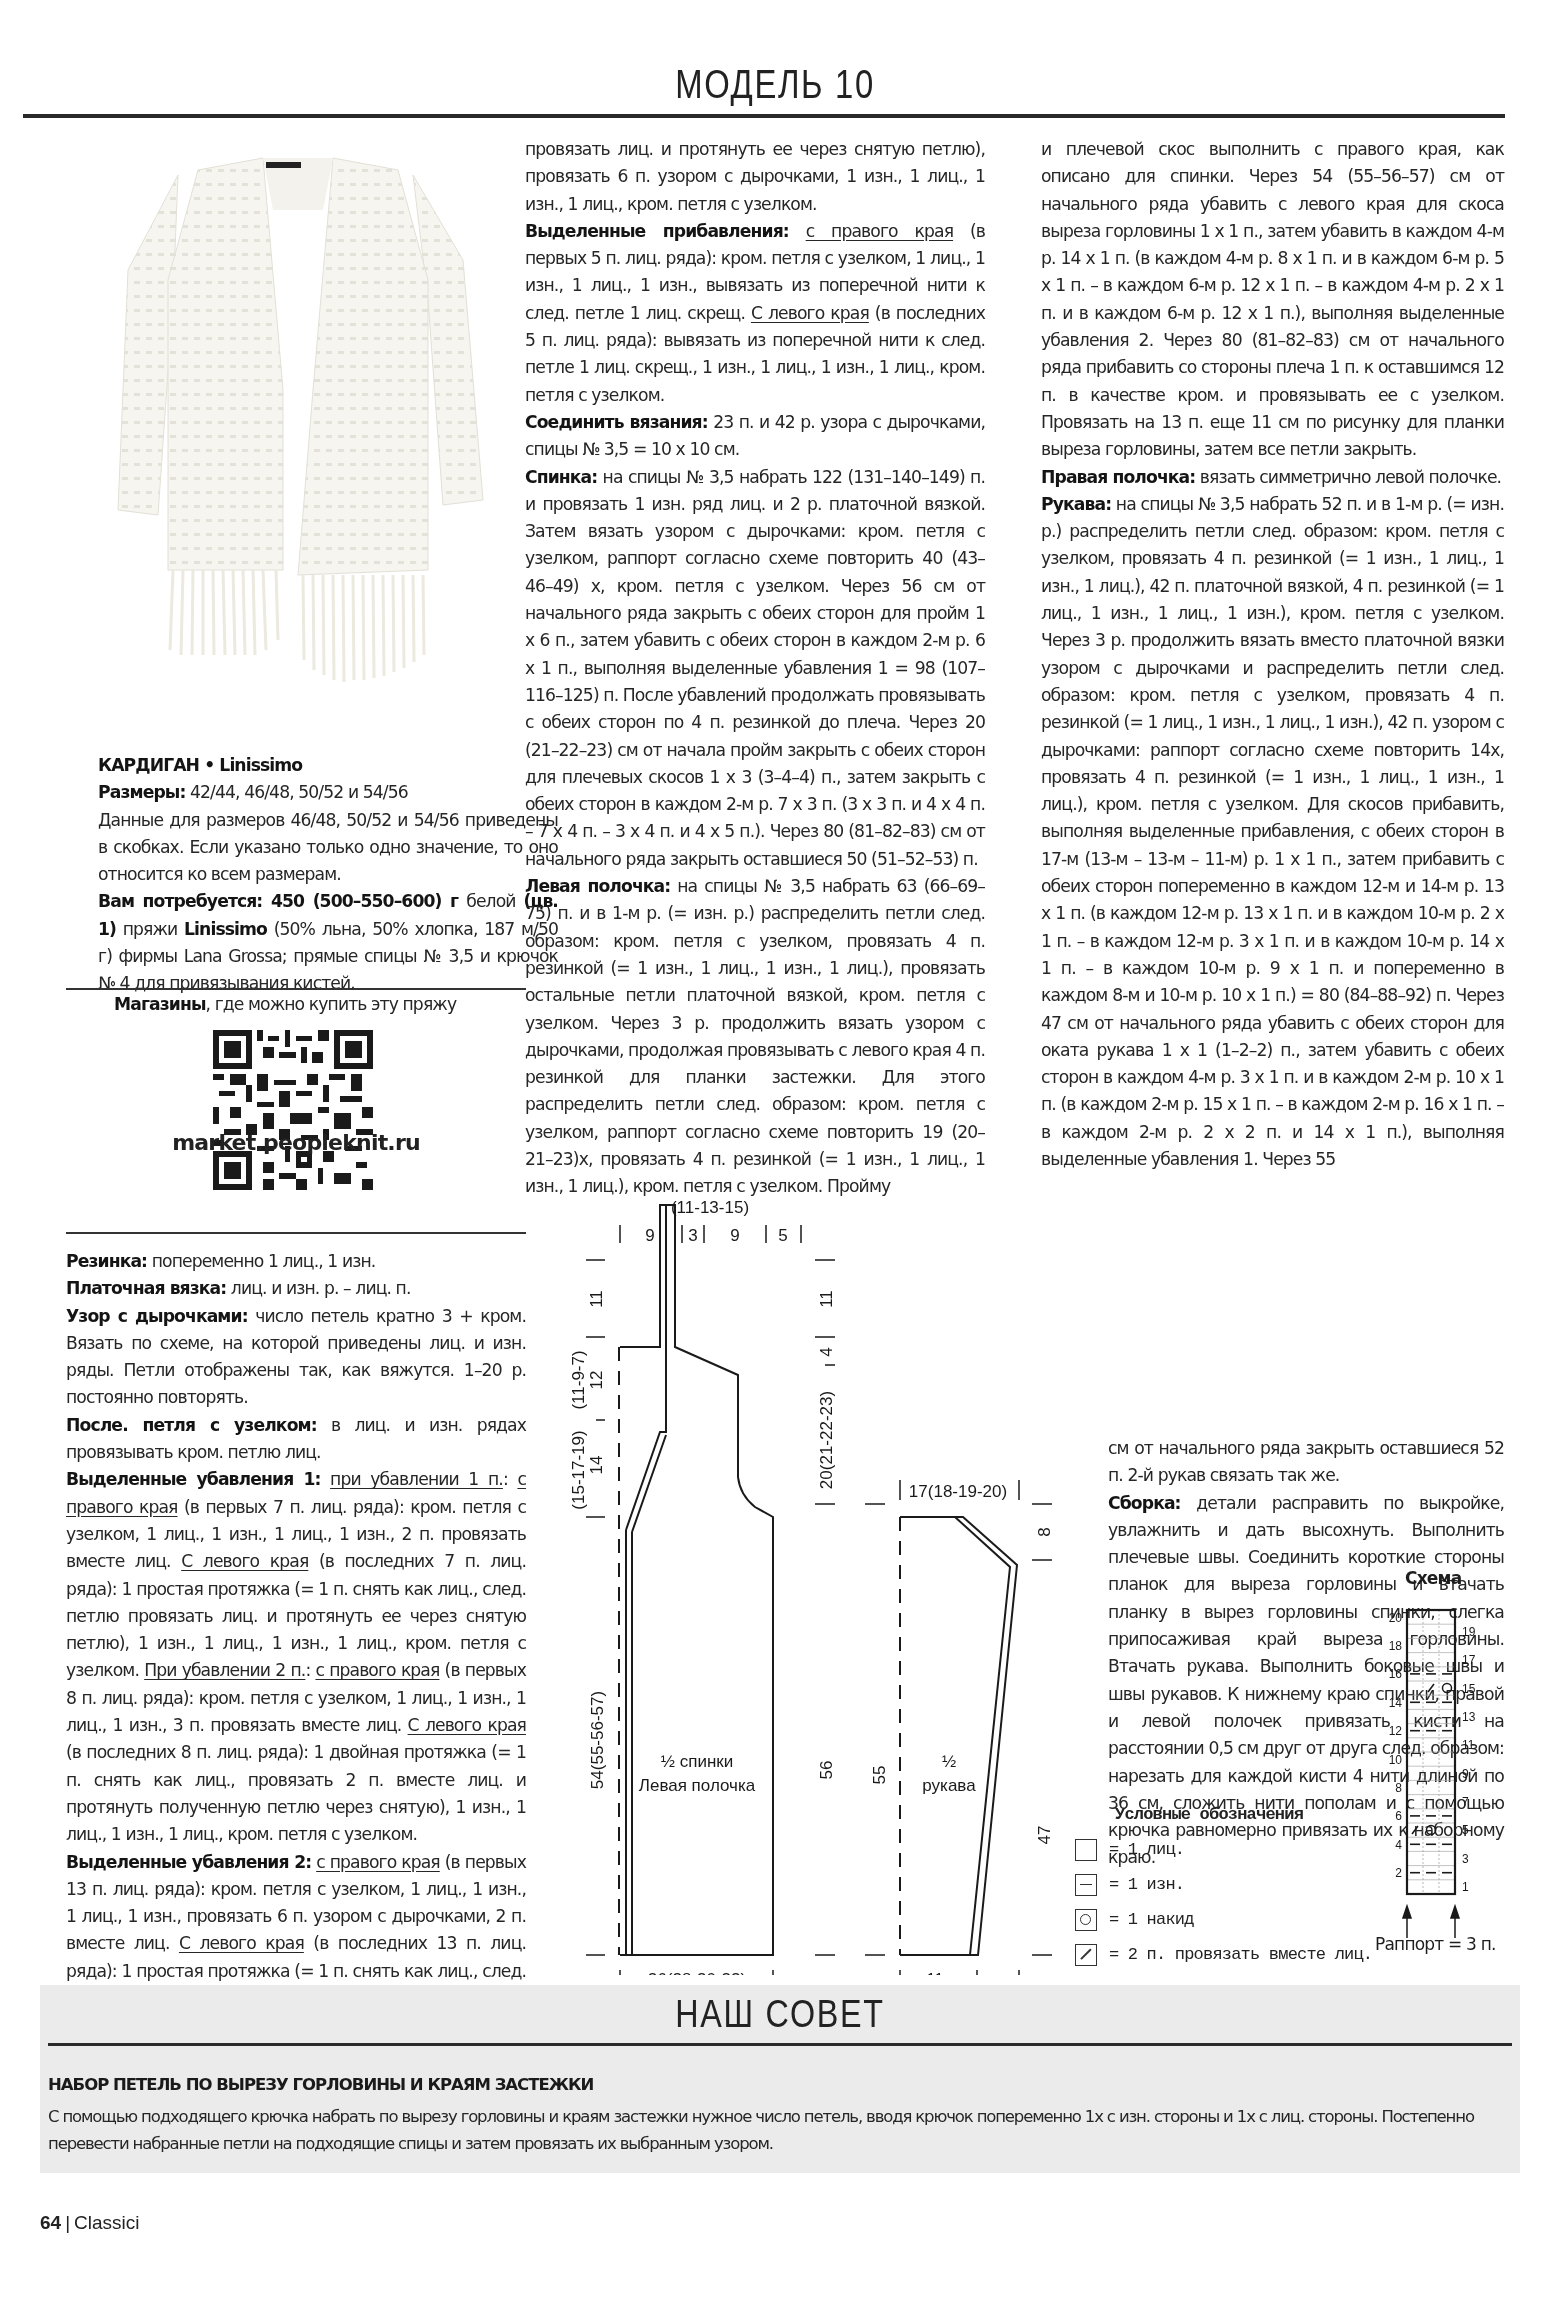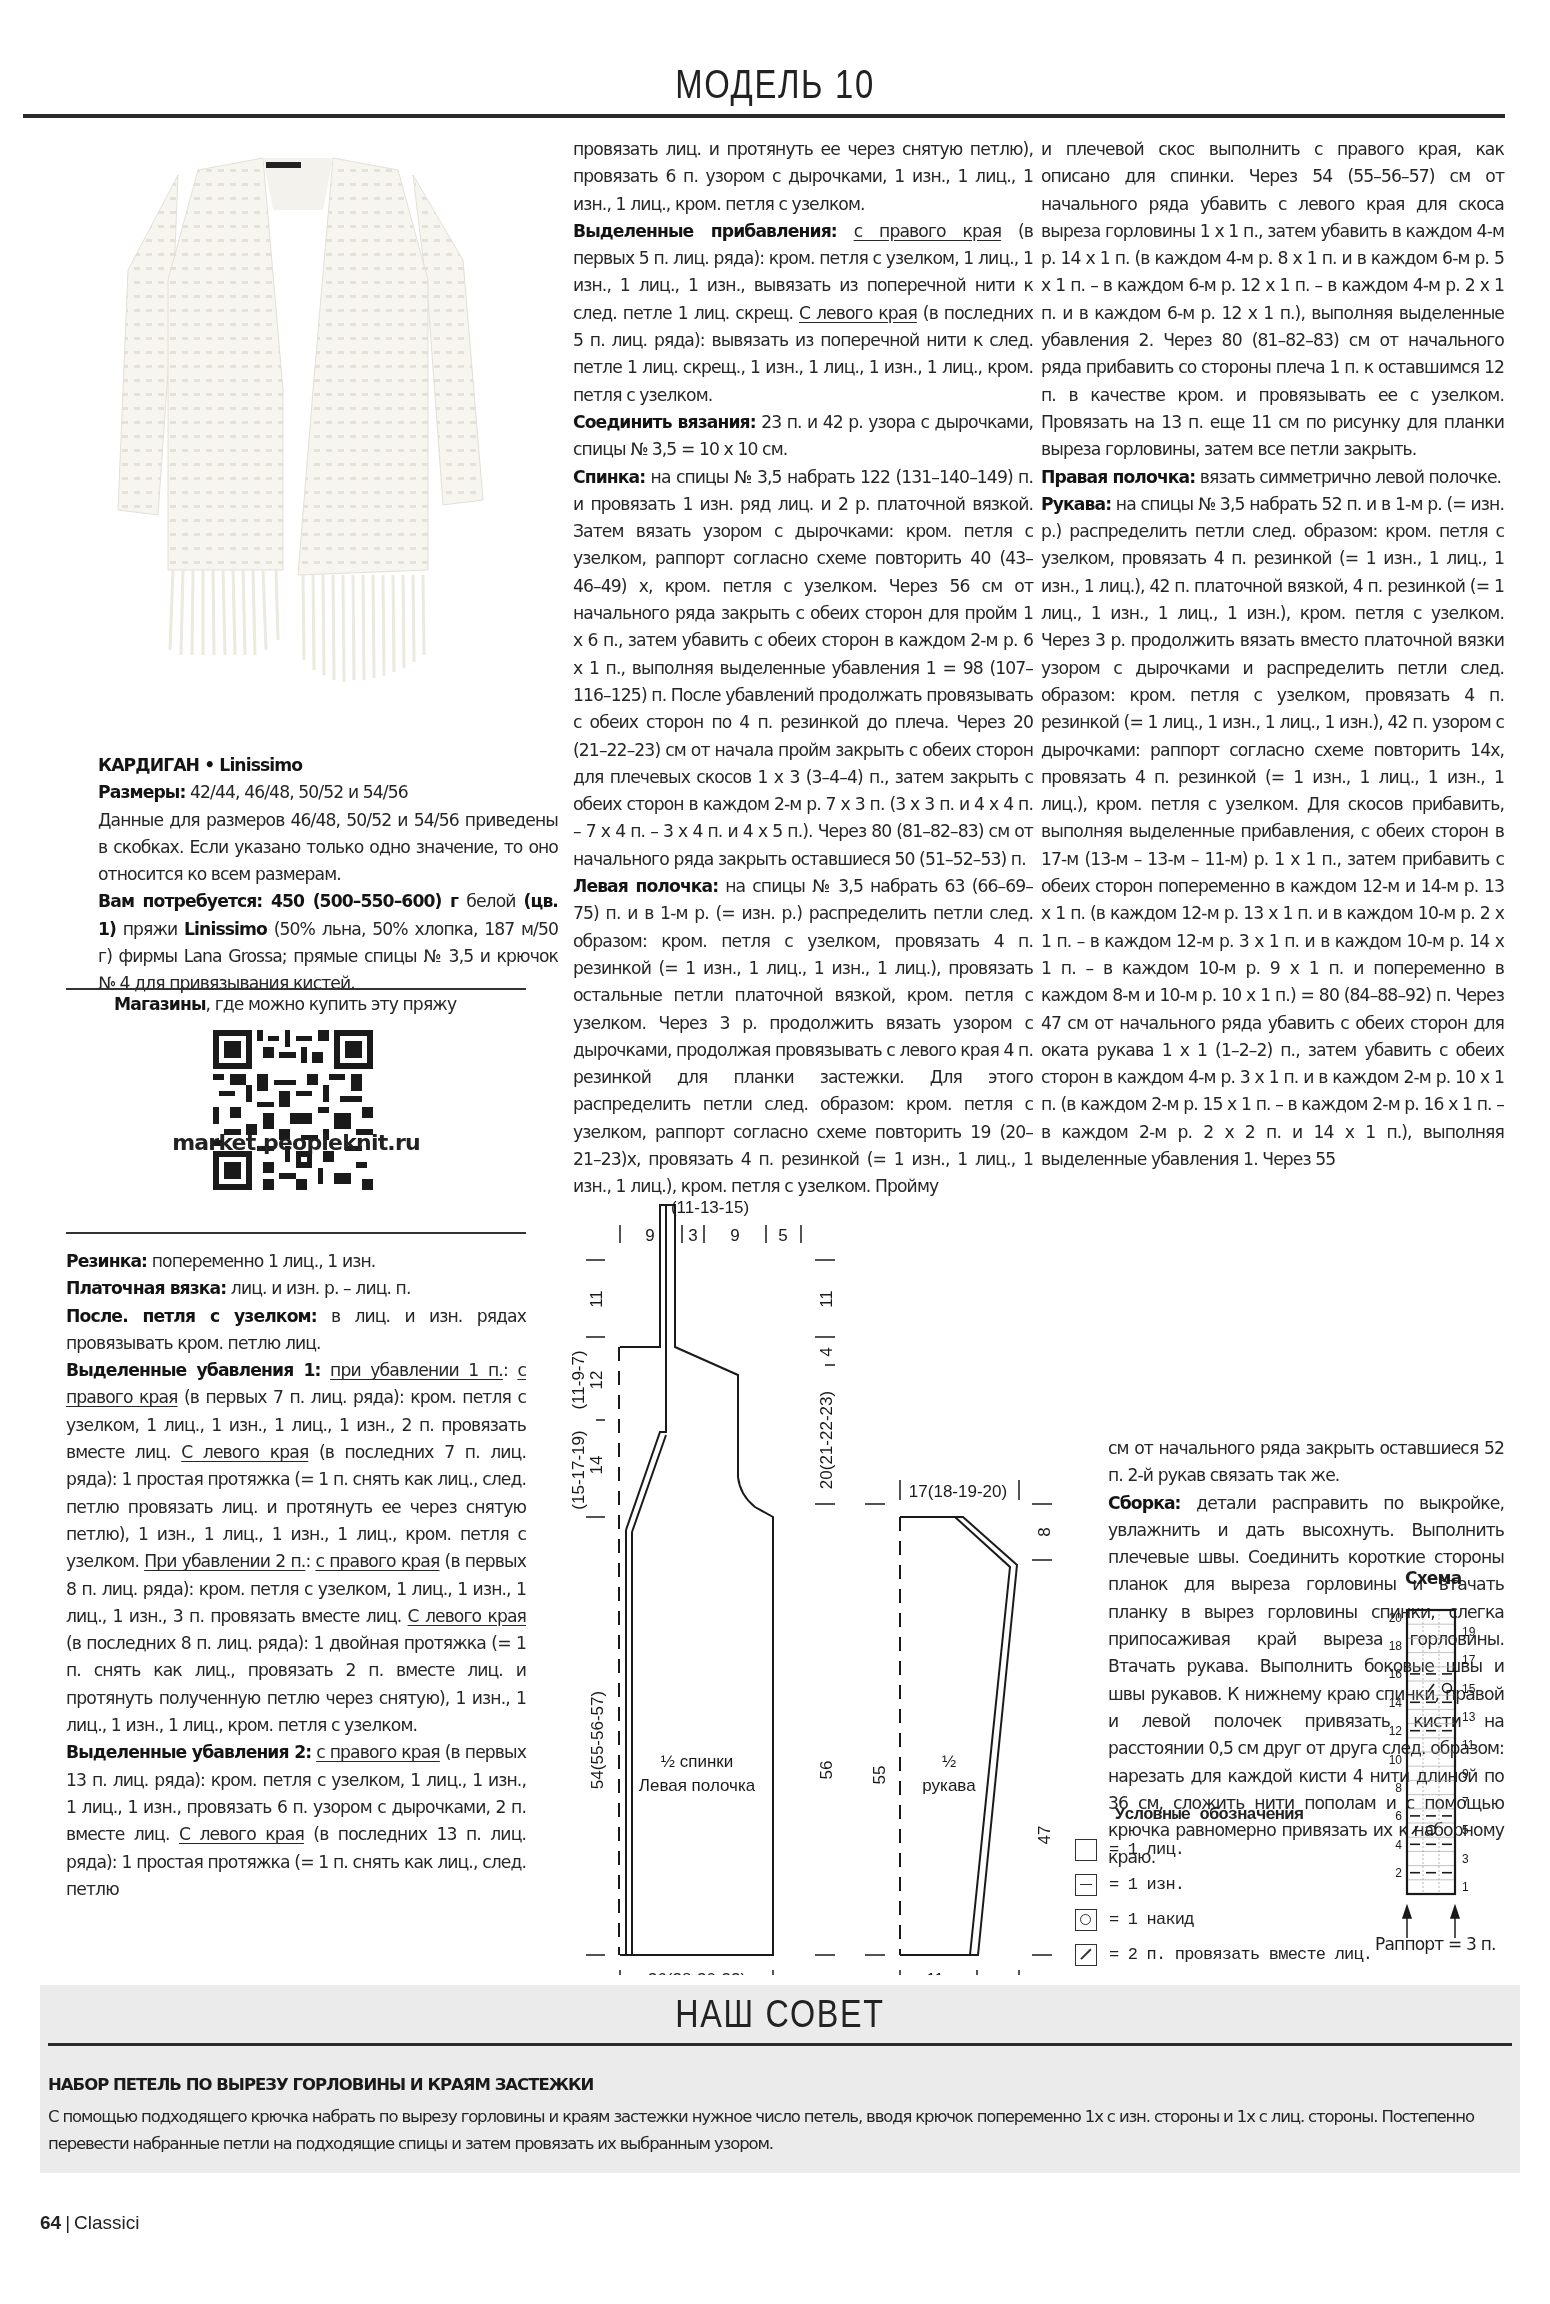--- a/index.html
+++ b/index.html
@@ -8,21 +8,21 @@
 
   .page-title { position: absolute; left: 0; top: 62px; width: 1550px; text-align: center; font-family: "Liberation Sans", sans-serif; font-weight: 300; font-size: 40px; letter-spacing: 2px; transform: scaleX(0.82); color: #222; }
   .title-rule { position: absolute; left: 23px; top: 114px; width: 1482px; height: 4px; background: #2a2a2a; }
 
   .col { position: absolute; font-family: "DejaVu Sans", sans-serif; font-size: 17.2px; line-height: 27.3px; letter-spacing: -0.9px; text-align: justify; color: #262626; }
   .col p { margin: 0; }
   .col b { font-weight: bold; color: #141414; }
   .col u { text-decoration: underline; text-underline-offset: 3px; }
 
   .col-left { left: 66px; width: 460px; }
-  .col-mid  { left: 573px; top: 136px; width: 460px; }
+  .col-mid  { left: 525px; top: 136px; width: 460px; }
   .col-right{ left: 1041px; top: 136px; width: 463px; }
 
   .photo { position: absolute; left: 108px; top: 150px; width: 390px; height: 560px; }
 
   .hr { position: absolute; height: 2px; background: #333; }
 
   .qr { position: absolute; left: 213px; top: 1030px; width: 160px; height: 160px; }
   .qr-caption { position: absolute; left: 66px; top: 1130px; width: 460px; text-align: center; font-family: "DejaVu Sans", sans-serif; font-weight: bold; font-size: 22px; letter-spacing: -0.8px; color: #222; }
 
   .diagram { position: absolute; left: 560px; top: 1195px; width: 520px; height: 780px; }
@@ -175,20 +175,21 @@
       <rect x="15" y="27" width="2" height="2"></rect>
   </g>
 </svg>
 <div class="qr-caption">market.peopleknit.ru</div>
 
 <div class="hr" style="left:66px; top:1232px; width:460px;"></div>
 
 <div class="col col-left" style="top:1248px;">
   <p><b>Резинка:</b><span> попеременно 1 лиц., 1 изн.</span></p>
   <p><b>Платочная вязка:</b><span> лиц. и изн. р. – лиц. п.</span></p>
+  <p><b>Узор с дырочками:</b><span> число петель кратно 3 + кром. Вязать по схеме, на которой приведены лиц. и изн. ряды. Петли отображены так, как вяжутся. 1–20 р. постоянно повторять.</span></p>
   <p><b>После. петля с узелком:</b><span> в лиц. и изн. рядах провязывать кром. петлю лиц.</span></p>
   <p>
     <b>Выделенные убавления 1:</b>
     <u>при убавлении 1 п.</u><span>: </span><u>с правого края</u><span> (в первых 7 п. лиц. ряда): кром. петля с узелком, 1 лиц., 1 изн., 1 лиц., 1 изн., 2 п. провязать вместе лиц. </span><u>С левого края</u><span> (в последних 7 п. лиц. ряда): 1 простая протяжка (= 1 п. снять как лиц., след. петлю провязать лиц. и протянуть ее через снятую петлю), 1 изн., 1 лиц., 1 изн., 1 лиц., кром. петля с узелком. </span><u>При убавлении 2 п.</u><span>: </span><u>с правого края</u><span> (в первых 8 п. лиц. ряда): кром. петля с узелком, 1 лиц., 1 изн., 1 лиц., 1 изн., 3 п. провязать вместе лиц. </span><u>С левого края</u><span> (в последних 8 п. лиц. ряда): 1 двойная протяжка (= 1 п. снять как лиц., провязать 2 п. вместе лиц. и протянуть полученную петлю через снятую), 1 изн., 1 лиц., 1 изн., 1 лиц., кром. петля с узелком.</span>
   </p>
   <p>
     <b>Выделенные убавления 2:</b>
     <u>с правого края</u><span> (в первых 13 п. лиц. ряда): кром. петля с узелком, 1 лиц., 1 изн., 1 лиц., 1 изн., провязать 6 п. узором с дырочками, 2 п. вместе лиц. </span><u>С левого края</u><span> (в последних 13 п. лиц. ряда): 1 простая протяжка (= 1 п. снять как лиц., след. петлю</span>
   </p>
 </div>

